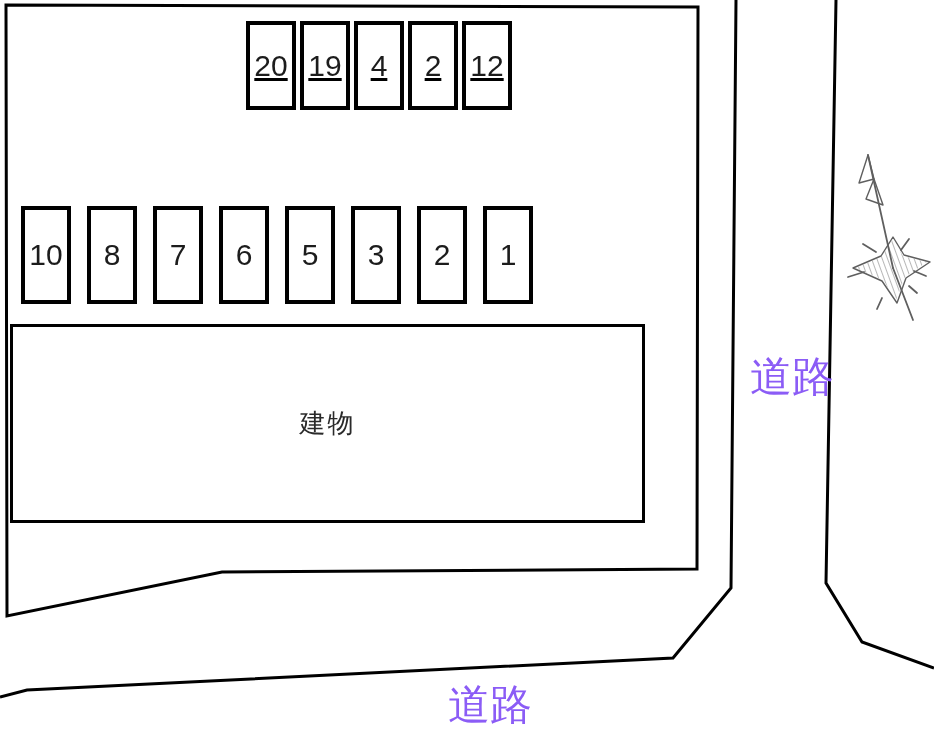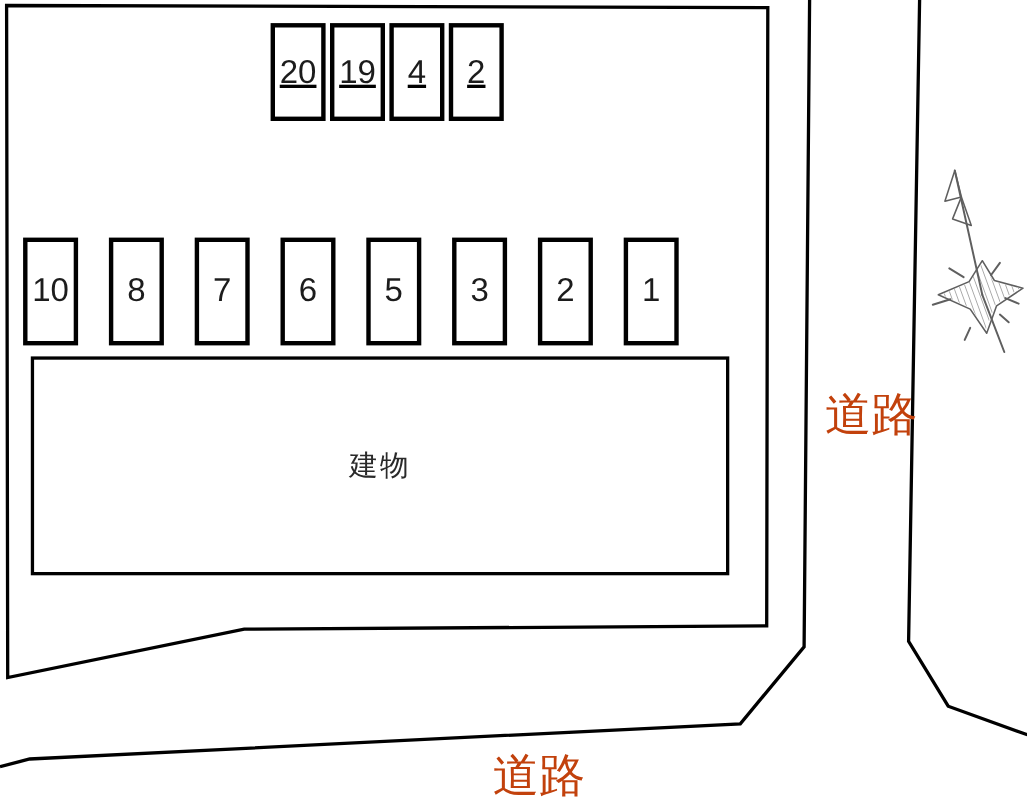--- a/index.html
+++ b/index.html
@@ -10,37 +10,37 @@
     color:var(--line,#000);
   }
   #plan-svg{position:absolute;left:0;top:0;}
   .plan-line{fill:none;stroke:var(--line,#000);stroke-width:3;stroke-linejoin:miter;}
   .sketch-line{fill:none;stroke:var(--sketch,#5f5f5f);stroke-width:1.4;stroke-linejoin:round;}
   .sketch-thin{fill:none;stroke:var(--sketch,#5f5f5f);stroke-width:1.8;stroke-linecap:round;}
   .hatch-line{stroke:var(--sketch,#5f5f5f);stroke-width:0.9;}
 
   .stall-row{position:absolute;display:flex;}
   #top-row{left:246px;top:21px;gap:4px;}
-  #middle-row{left:21px;top:216px;gap:28px;}
+  #middle-row{left:21px;top:206px;gap:16px;}
   .stall{
     box-sizing:border-box;width:50px;border:4px solid var(--line,#000);
     background:#fff;display:flex;align-items:center;justify-content:center;
   }
   #top-row .stall{height:89px;text-decoration:underline;}
   #middle-row .stall{height:98px;}
   .stall-number{font-size:30px;line-height:1;color:#1c1c1c;}
 
   #building{
-    position:absolute;left:28px;top:324px;width:635px;height:199px;
+    position:absolute;left:10px;top:324px;width:635px;height:199px;
     box-sizing:border-box;border:3px solid var(--line,#000);background:#fff;
     display:flex;align-items:center;justify-content:center;
   }
   #building-label{font-size:26px;color:#2a2a2a;letter-spacing:2px;}
 
-  .road-label{position:absolute;font-size:42px;line-height:1;color:#c2410c;text-align:center;}
+  .road-label{position:absolute;font-size:42px;line-height:1;color:#8b5cf6;text-align:center;}
   #road-label-right{left:746px;top:356px;width:92px;}
   #road-label-bottom{left:418px;top:684px;width:144px;}
 </style>
 </head>
 <body>
 
 <div id="canvas" style="--line: #000000; --bg: #ffffff; --sketch: #5f5f5f;">
 
   <svg id="plan-svg" width="934" height="738" viewBox="0 0 934 738">
     <defs>
@@ -81,20 +81,23 @@
       </div>
       <div class="stall">
         <span class="stall-number">19</span>
       </div>
       <div class="stall">
         <span class="stall-number">4</span>
       </div>
       <div class="stall">
         <span class="stall-number">2</span>
       </div>
+      <div class="stall">
+        <span class="stall-number">12</span>
+      </div>
     </div>
 
   <div id="middle-row" class="stall-row">
 
   <div class="stall">
         <span class="stall-number">10</span>
       </div>
       <div class="stall">
         <span class="stall-number">8</span>
       </div>

